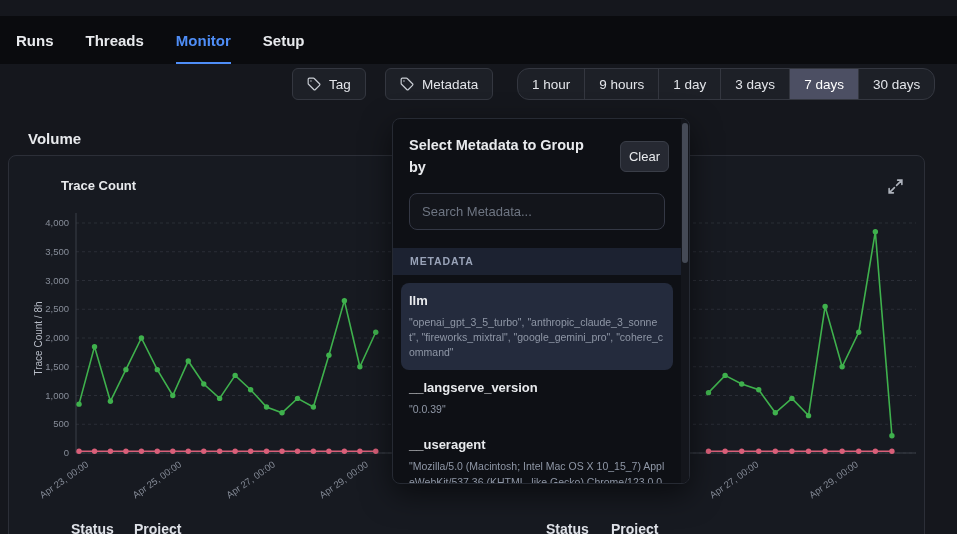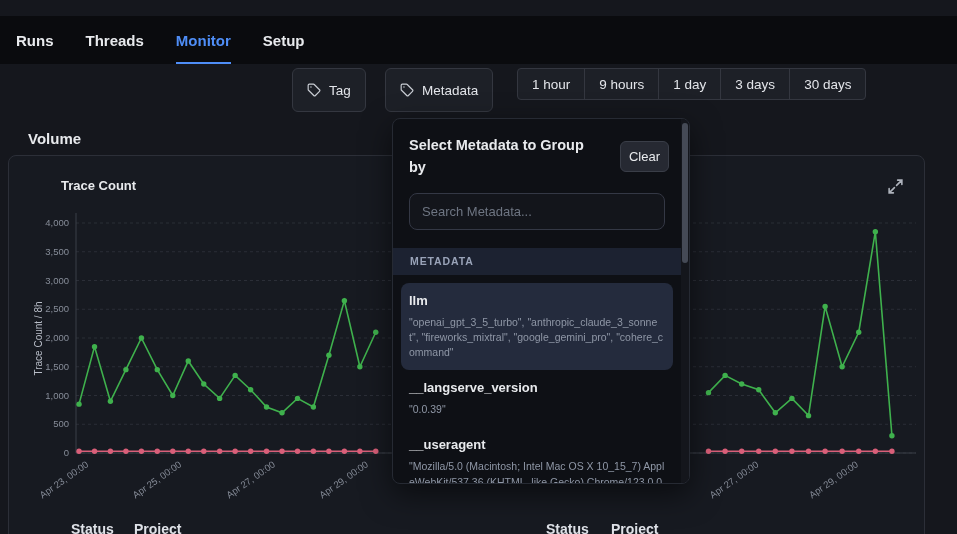--- a/index.html
+++ b/index.html
@@ -18,28 +18,28 @@
   .nav-item {
     display:flex; align-items:center; font-size:15px; font-weight:600;
     color:#e8eaed; position:relative; cursor:pointer;
   }
   .nav-item.active { color:#4f8ef7; }
   .nav-item.active::after {
     content:""; position:absolute; left:0; right:0; bottom:0; height:2px; background:#4f8ef7;
   }
   
   .btn {
-    position:absolute; top:68px; height:44px; display:flex; align-items:center; gap:8px;
+    position:absolute; top:68px; height:32px; display:flex; align-items:center; gap:8px;
     background:#1d2027; border:1px solid #343740; border-radius:6px;
     padding:0 14px; font-size:13.5px; color:#e3e5ea; cursor:pointer;
   }
   .btn svg { flex:0 0 auto; }
   .range-group {
     position:absolute; left:517px; top:68px; height:32px; display:flex;
-    background:#1d2027; border:1px solid #343740; border-radius:4px; overflow:hidden;
+    background:#1d2027; border:1px solid #343740; border-radius:12px; overflow:hidden;
   }
   .range-btn {
     height:100%; display:flex; align-items:center; padding:0 14px;
     font-size:13.5px; color:#e3e5ea; cursor:pointer; background:transparent; border:none;
     font-family:"Liberation Sans", sans-serif;
   }
   .range-btn + .range-btn { border-left:1px solid #343740; }
   .range-btn.selected { background:#4c4f63; color:#ffffff; }
   
   .section-title { position:absolute; left:28px; top:130px; font-size:15px; font-weight:600; }
@@ -118,20 +118,21 @@
     <circle cx="6.8" cy="6.8" r="1.2" fill="#c9cdd4" stroke="none"></circle>
   </svg>
   <span>Metadata</span>
 </div>
 
 <div class="range-group">
   <button class="range-btn">1 hour</button>
   <button class="range-btn">9 hours</button>
   <button class="range-btn">1 day</button>
   <button class="range-btn">3 days</button>
+  <button class="range-btn selected">7 days</button>
   <button class="range-btn">30 days</button>
 </div>
 
 <div class="section-title">Volume</div>
 
 <div class="panel">
   <div class="chart-title">Trace Count</div>
 
   <div class="expand-icon">
     <svg width="17" height="17" viewBox="0 0 16 16" fill="none" stroke="#aeb3bc" stroke-width="1.5" stroke-linecap="round">

